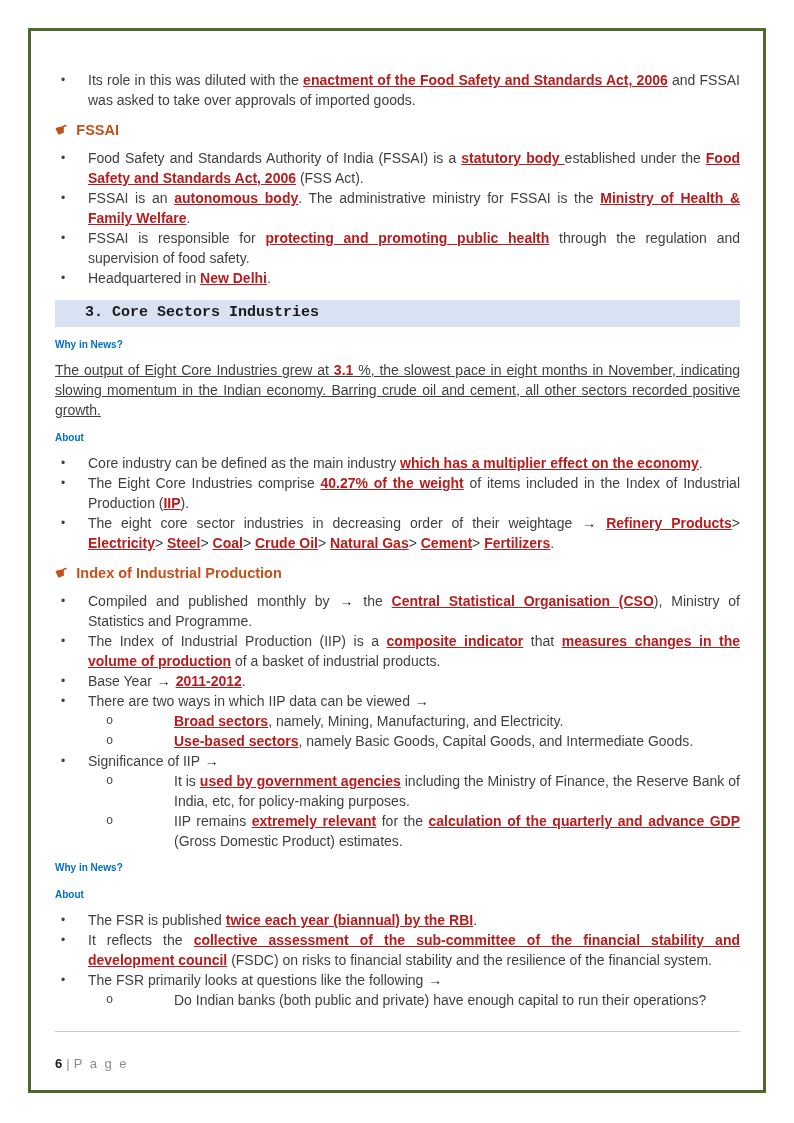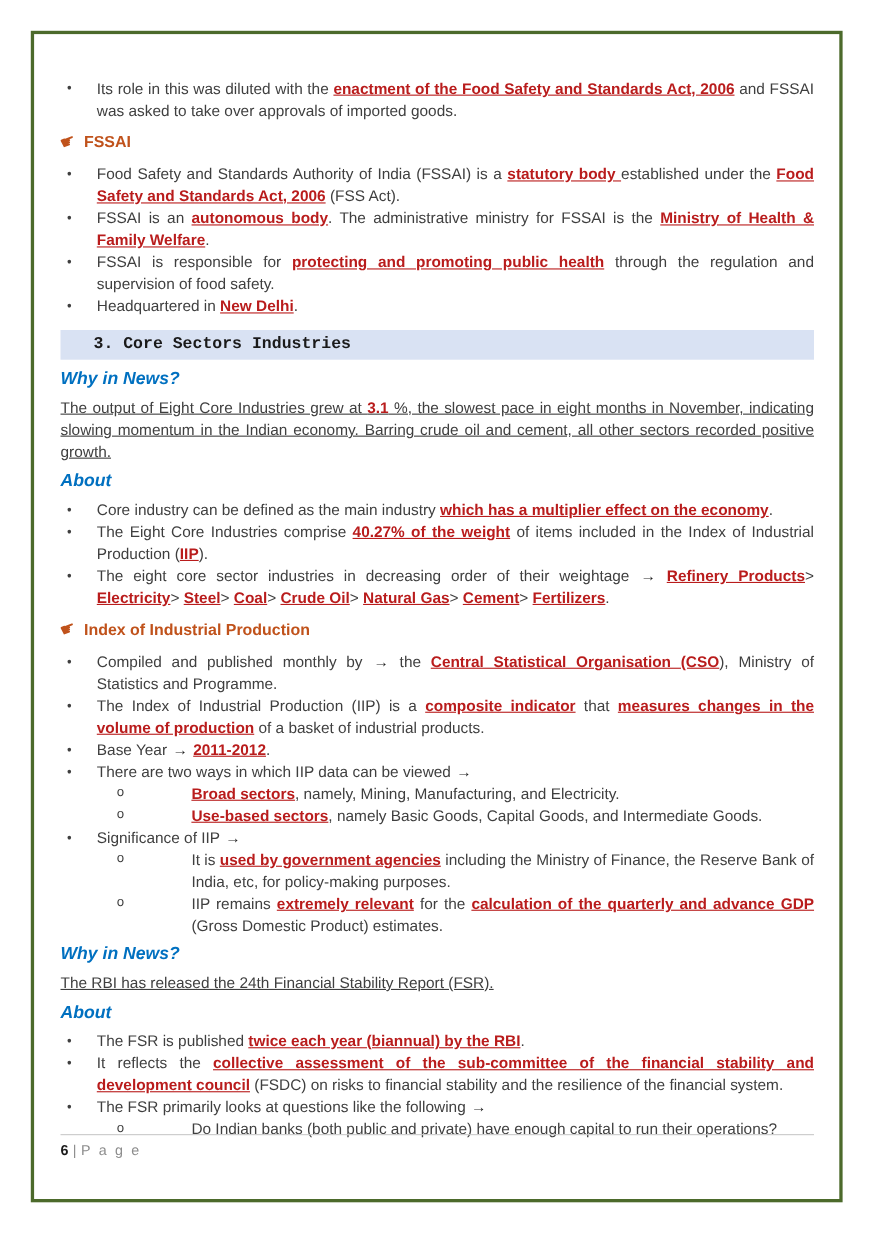--- a/index.html
+++ b/index.html
@@ -25,31 +25,31 @@
   .sub .marker{flex:0 0 22px; padding-left:1px; font-family:"Liberation Mono","DejaVu Sans Mono",monospace; font-size:12px; color:#3f3f3f;}
   .sub .bt{flex:1 1 auto; text-align:justify;margin-left:46px;}
   
   .b{font-weight:700; color:#b91c1c;}
   .u{text-decoration:underline;}
   .arrow{font-weight:700; color:#1f1f1f; padding:0 1px;}
   
   .oh{margin:10px 0 8px; color:#C0521B; font-weight:700; font-size:14.5px;}
   .oh .hand{display:inline-block; transform:rotate(-22deg); font-size:16px; margin-right:7px; color:#C0521B;}
   
-  .bluehead{margin:7px 0 5px; color:#0070C0; font-weight:700; font-size:16px;font-style:italic;}
+  .bluehead{margin:7px 0 5px; color:#0070C0; font-weight:700; font-size:10px;}
   
   .bar{
     margin:12px 0 8px; background:#D9E2F3; padding:3px 6px 4px 30px;
     font-weight:700; font-size:15px; color:#1a1a1a;font-family:Liberation Mono, monospace;
   }
   .para{margin:2px 0 8px; text-align:justify;text-decoration:underline;}
   
   .footer{
     position:absolute; left:55px; top:1031px; width:685px;
-    border-top:1px solid #c9c9c9; padding-top:6px;
+    border-top:1px solid #c9c9c9; padding-top:24px;
     font-size:13px; color:#7f7f7f;
   }
   .pg-num{font-weight:700; color:#1a1a1a; margin-right:4px;}
   .pg-sep{color:#8c8c8c; margin-right:4px;}
   .pg-label{letter-spacing:2px; color:#8c8c8c;}
 </style>
 </head>
 <body>
 
 <div class="page">
@@ -124,21 +124,20 @@
       </div>
       <div class="sub">
         <span class="marker">o</span>
         <div class="bt"><span>It is </span><span class="b u ">used by government agencies</span><span> including the Ministry of Finance, the Reserve Bank of India, etc, for policy-making purposes.</span></div>
       </div>
       <div class="sub">
         <span class="marker">o</span>
         <div class="bt"><span>IIP remains </span><span class="b u ">extremely relevant</span><span> for the </span><span class="b u ">calculation of the quarterly and advance GDP</span><span> (Gross Domestic Product) estimates.</span></div>
       </div>
       <div class="bluehead">Why in News?</div>
-      <div class="para"><span>The RBI has released the 24th Financial Stability Report (FSR).</span></div>
       <div class="bluehead">About</div>
       <div class="bullet">
         <span class="marker">•</span>
         <div class="bt"><span>The FSR is published </span><span class="b u ">twice each year (biannual) by the RBI</span><span>.</span></div>
       </div>
       <div class="bullet">
         <span class="marker">•</span>
         <div class="bt"><span>It reflects the </span><span class="b u ">collective assessment of the sub-committee of the financial stability and development council</span><span> (FSDC) on risks to financial stability and the resilience of the financial system.</span></div>
       </div>
       <div class="bullet">

